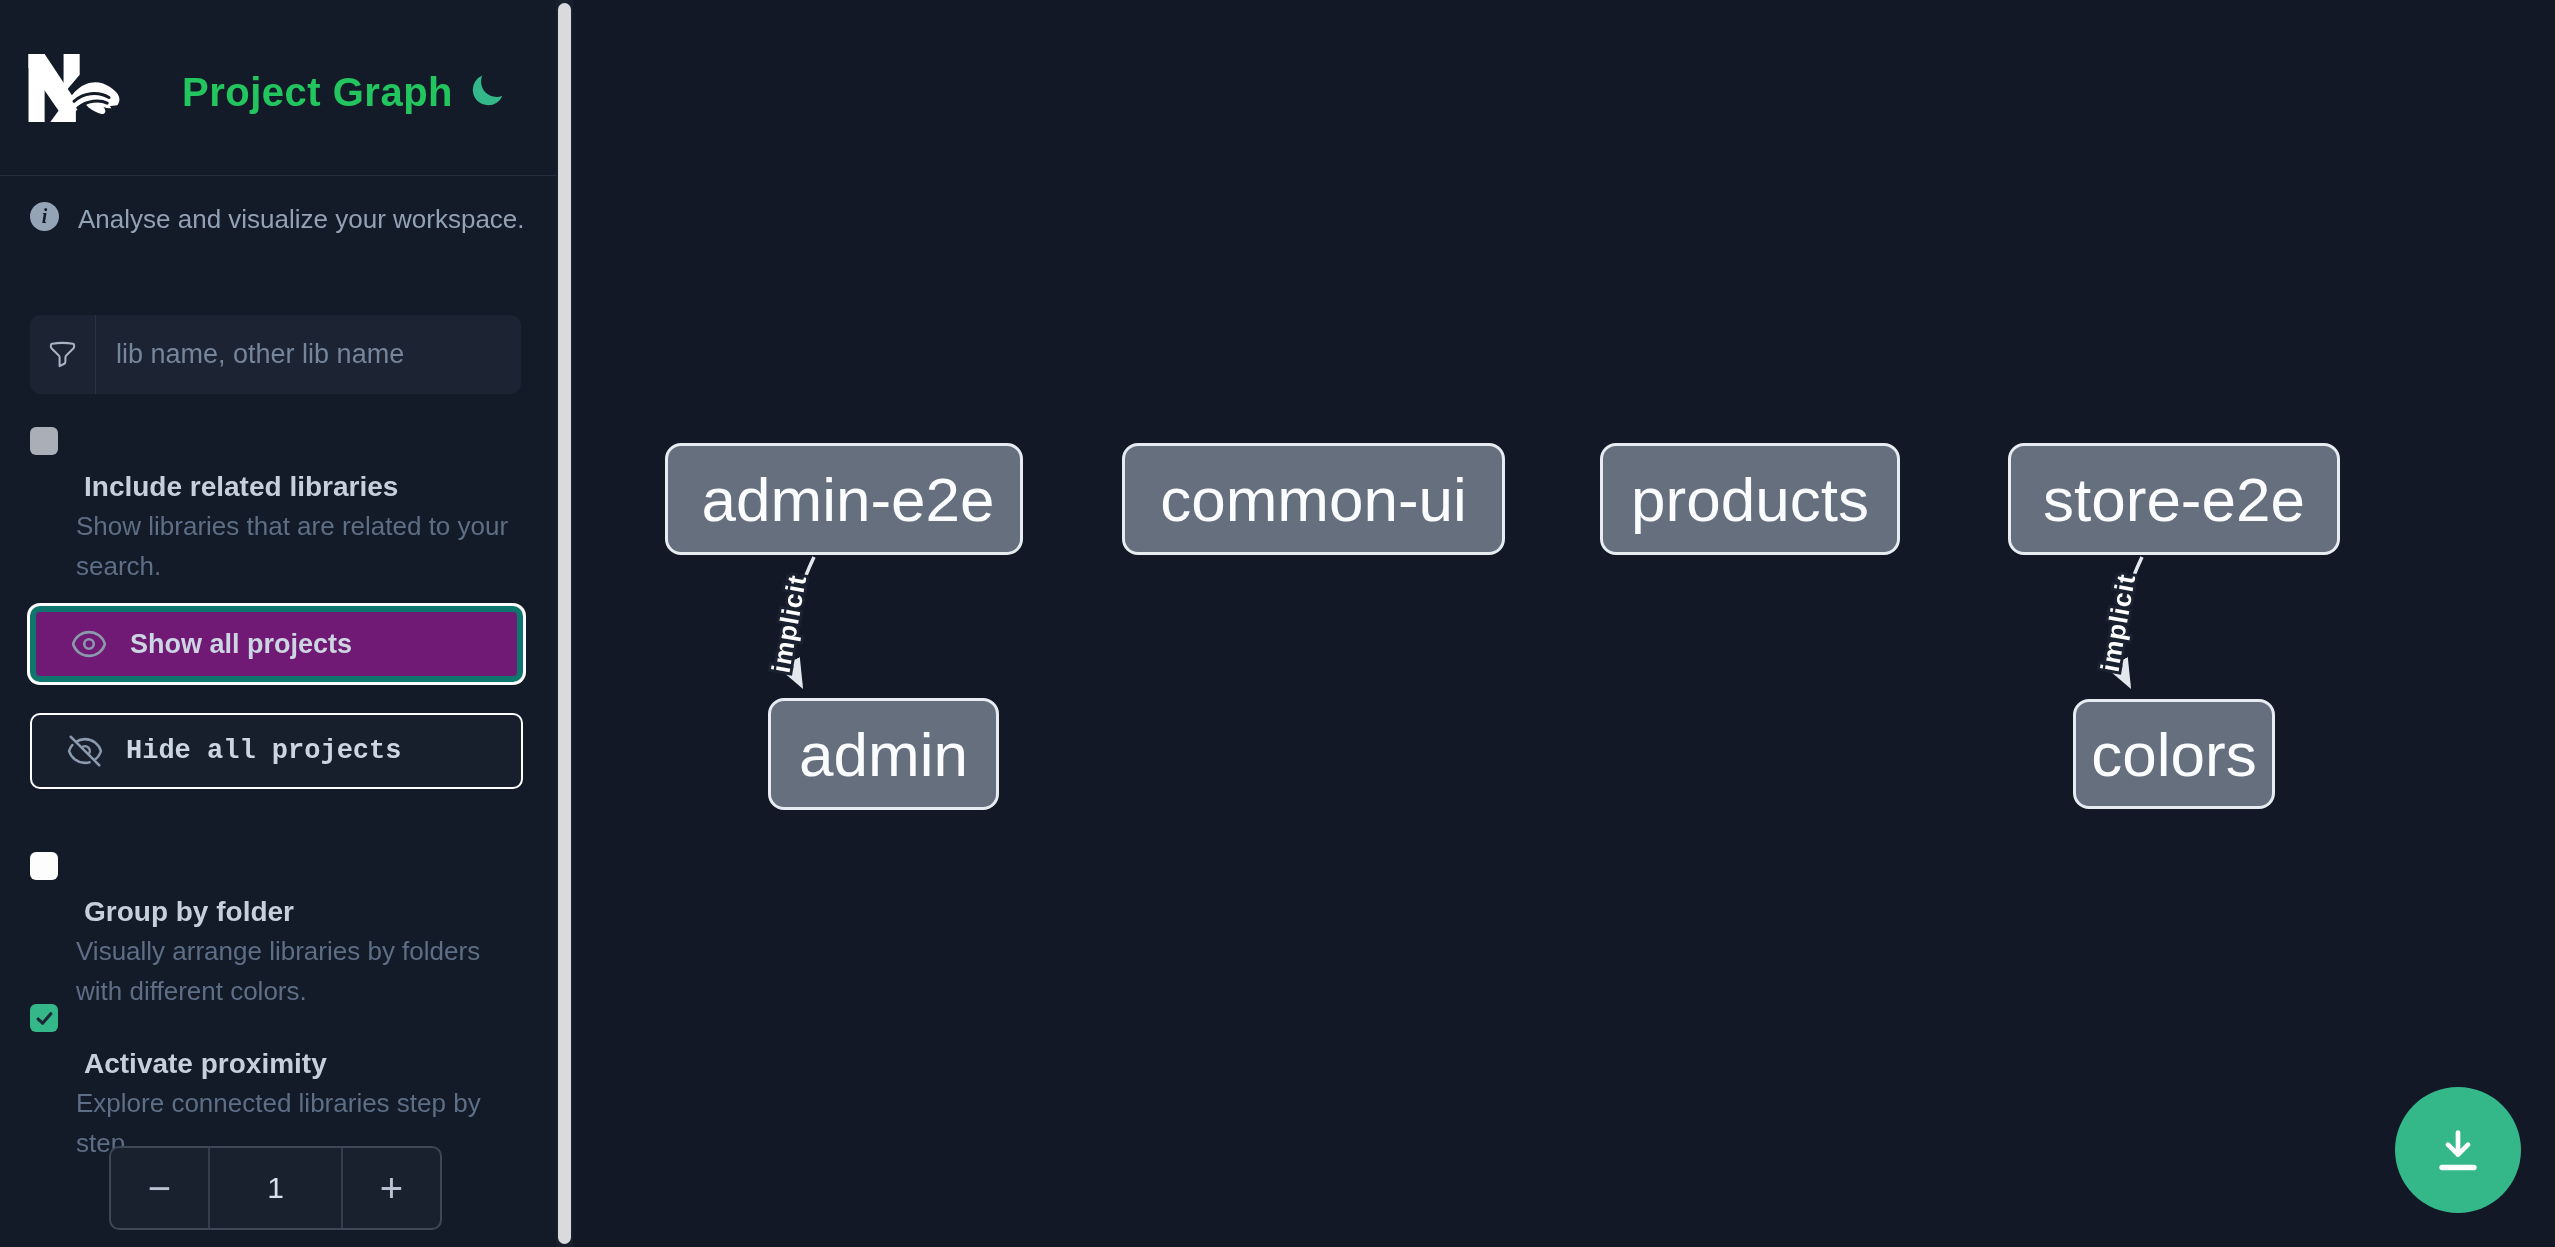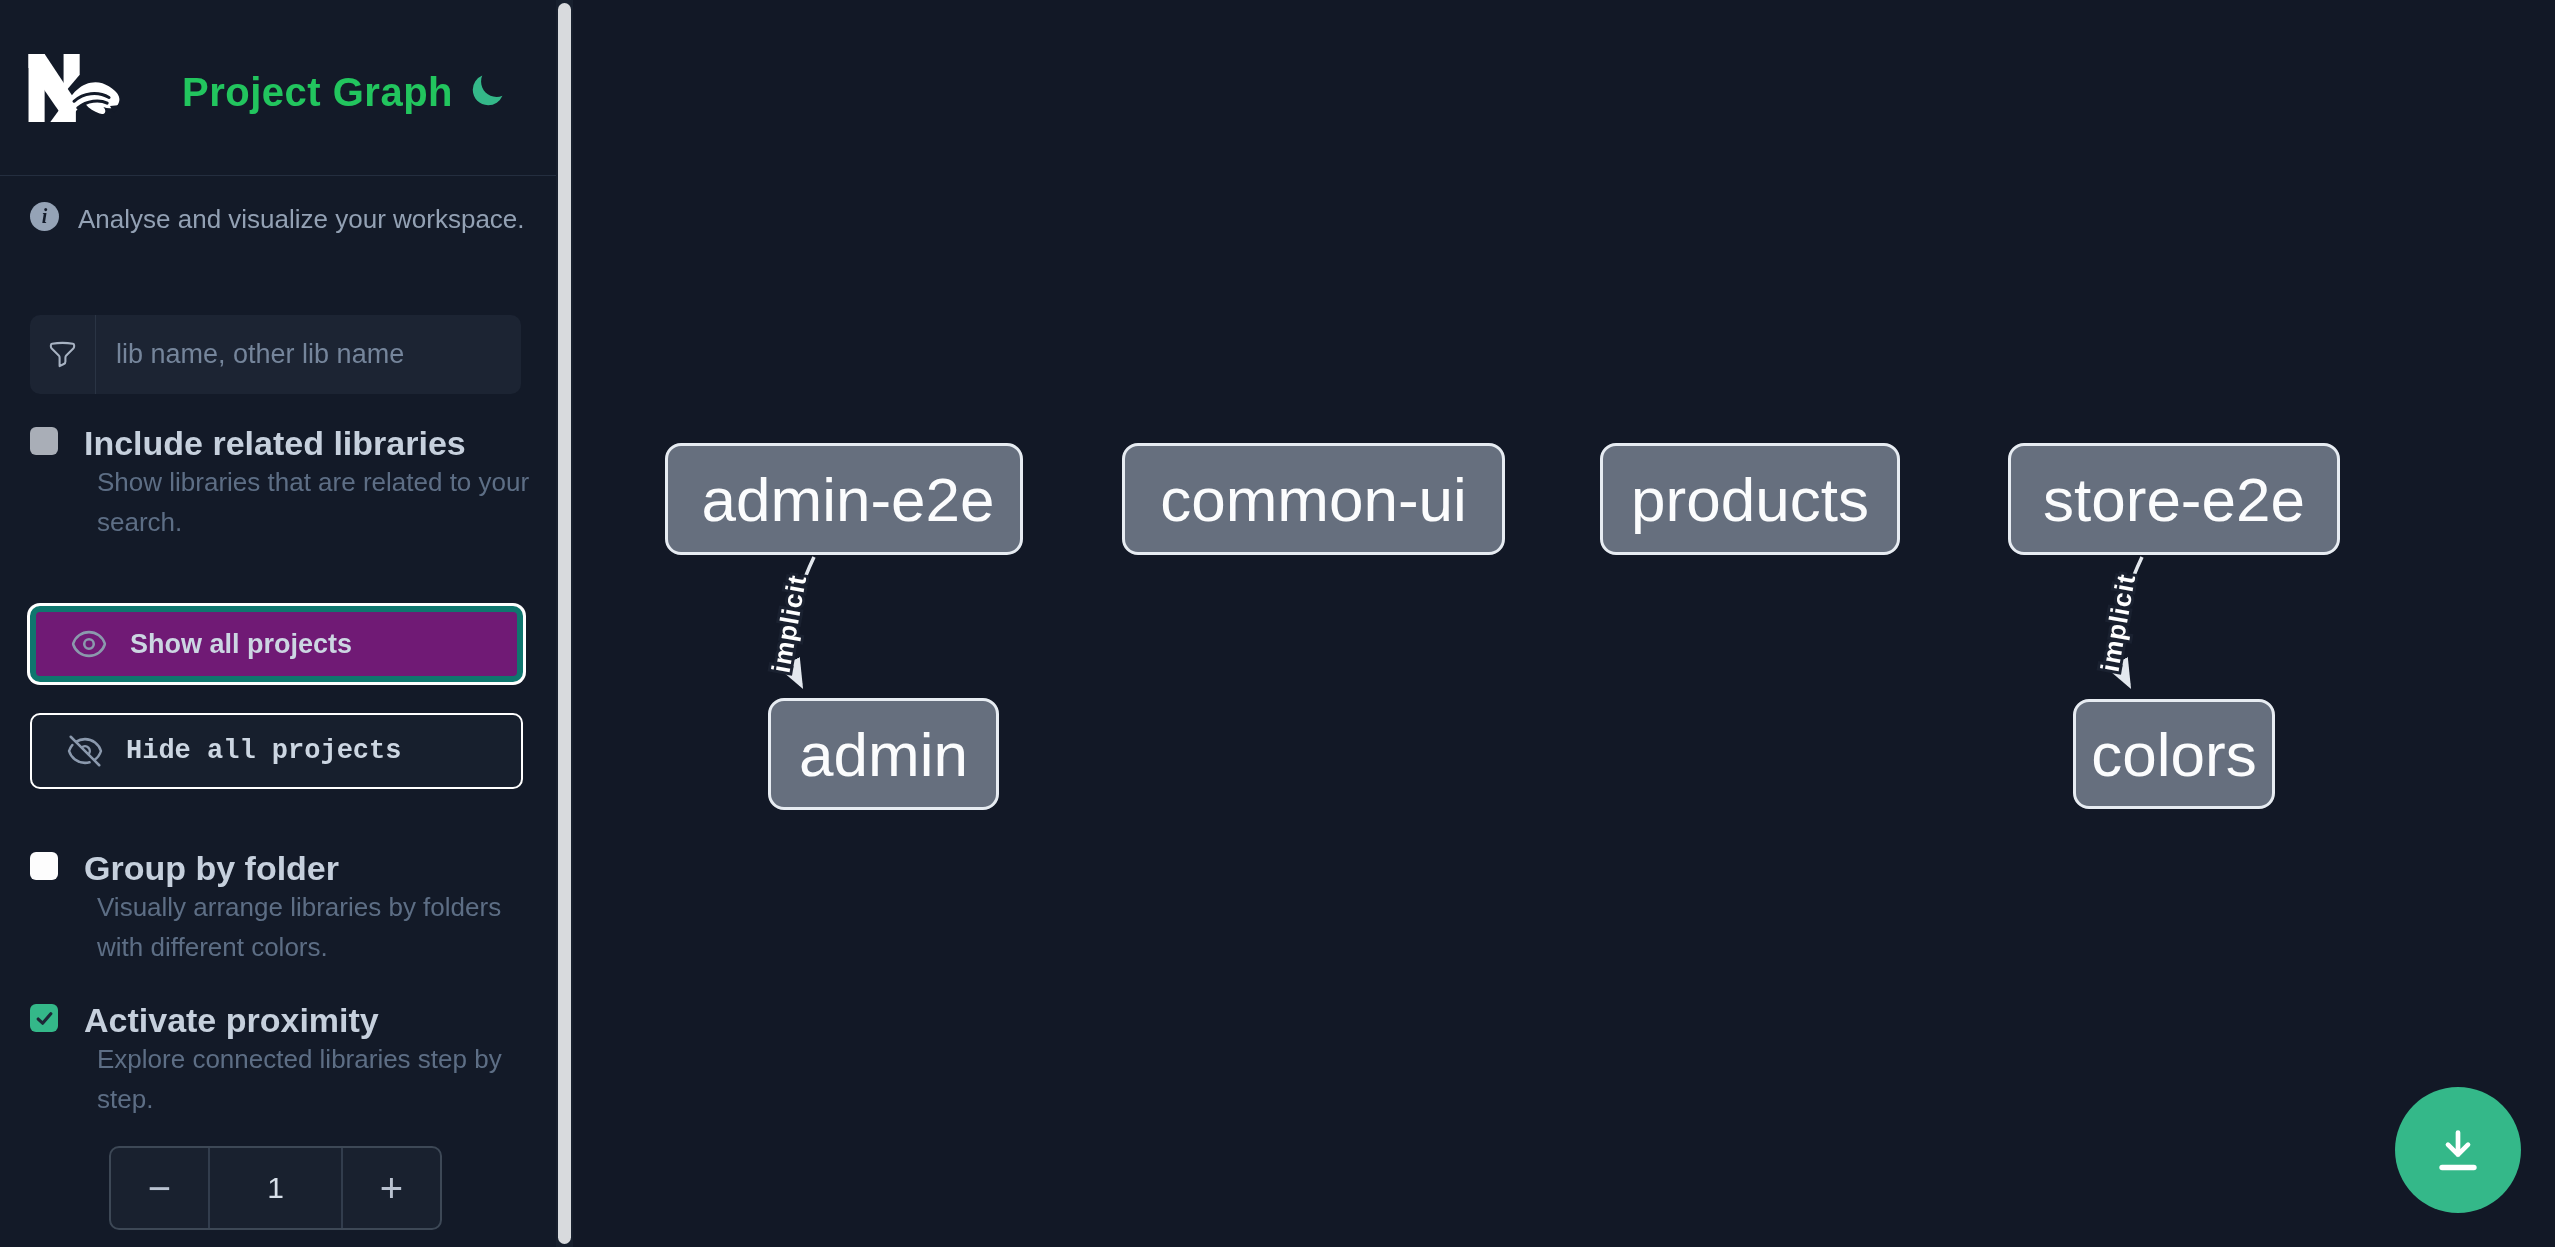--- a/index.html
+++ b/index.html
@@ -23,22 +23,22 @@
   .search-iconcell{width:65px;display:flex;align-items:center;justify-content:center;border-right:1px solid #2a3444;flex:0 0 auto;}
   .search input{flex:1;background:transparent;border:none;outline:none;color:#fdba74;font-size:27px;
     font-family:"Liberation Sans",sans-serif;padding:0 20px;}
   .search input::placeholder{color:#75859b;}
 
   .toggle{position:absolute;left:30px;}
   .cbx{position:absolute;left:0;top:3px;width:28px;height:28px;border-radius:6px;cursor:pointer;}
   .cbx.gray{background:#a9aeb7;}
   .cbx.white{background:#fdfdfd;}
   .cbx.green{background:#34b889;display:flex;align-items:center;justify-content:center;}
-  .toggle-label{margin-left:54px;font-size:34px;font-weight:700;color:#c6d0dd;line-height:38px;}
-  .toggle-desc{margin-left:67px;font-size:26px;color:#5d6e85;line-height:40px;}
+  .toggle-label{margin-left:54px;font-size:28px;font-weight:700;color:#c6d0dd;line-height:38px;margin-top:44px;}
+  .toggle-desc{margin-left:46px;font-size:26px;color:#5d6e85;line-height:40px;}
   .t-include{top:424px;} .t-include .toggle-desc{width:462px;}
   .t-group{top:849px;}   .t-group .toggle-desc{width:408px;}
   .t-prox{top:1001px;}   .t-prox .toggle-desc{width:450px;}
 
   .btn{position:absolute;left:30px;width:493px;height:76px;border-radius:10px;display:flex;align-items:center;
     cursor:pointer;font-family:"Liberation Sans",sans-serif;font-size:27px;font-weight:600;color:#ccd6e2;}
   .btn .ic{margin:0 22px 0 28px;display:flex;}
   .btn-show{top:606px;background:#701a75;border:6px solid #0f766e;box-shadow:0 0 0 3px #ffffff;}
   .btn-hide{top:713px;background:#171f2d;border:2px solid #ffffff;font-family:Liberation Mono, monospace;}
 

